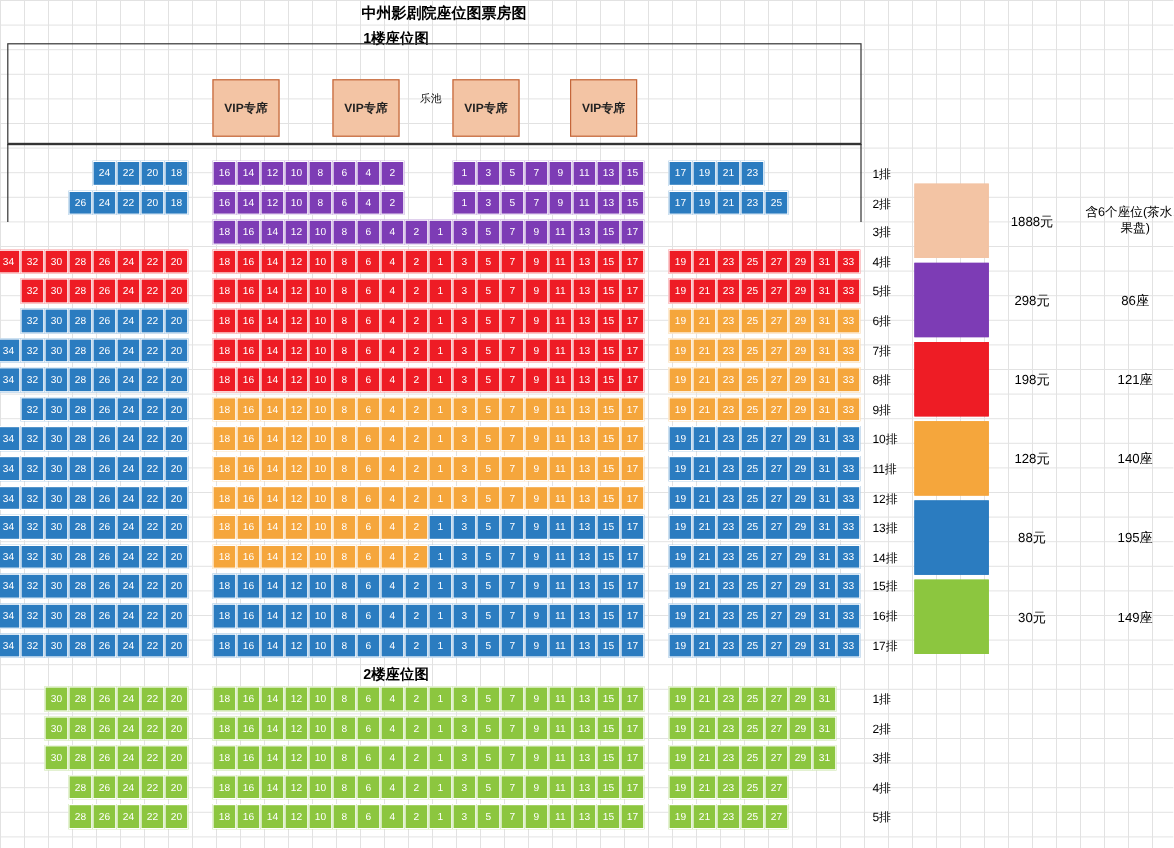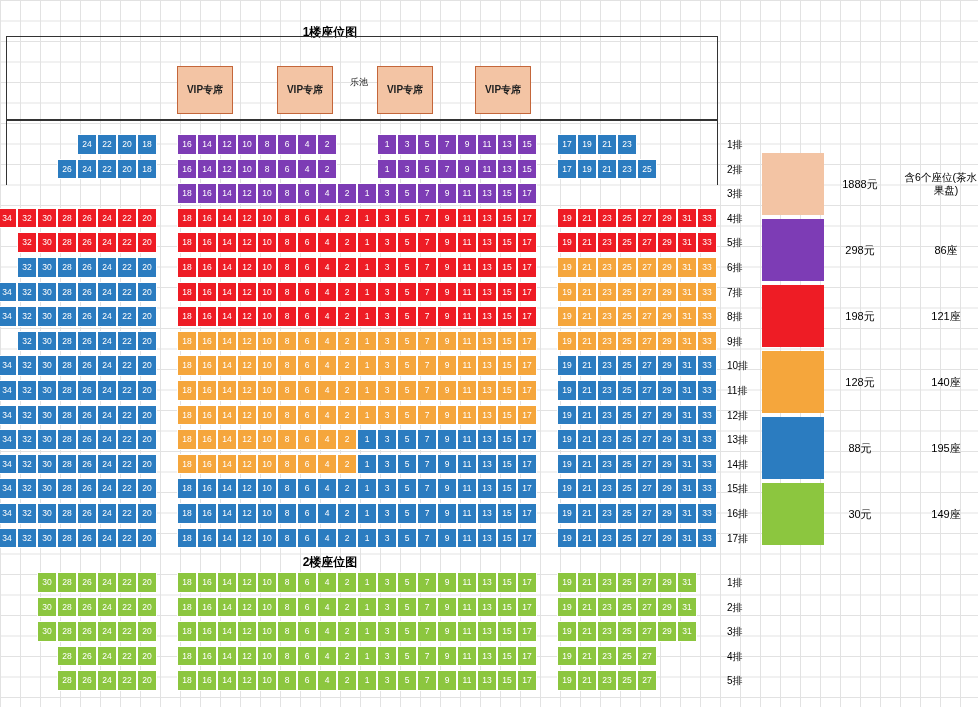--- a/index.html
+++ b/index.html
@@ -65,20 +65,21 @@
   }
   .legend-text.small{font-size:10.5px;line-height:13px;}
 </style>
 </head>
 <body>
 
 <div id="grid-bg"></div>
 
 <div class="layer" id="content">
 
+  <div class="title" id="doc-title">中州影剧院座位图票房图</div>
   <div class="title" id="f1-title">1楼座位图</div>
   <div class="title" id="f2-title">2楼座位图</div>
 
   <div class="box" id="stage-outer"></div>
   <div class="box" id="stage-inner-line"></div>
 
   <div class="vip" style="left:177px;top:66px;width:56px;height:48px;">
       <span>VIP专席</span>
     </div>
   <div class="vip" style="left:277px;top:66px;width:56px;height:48px;">

